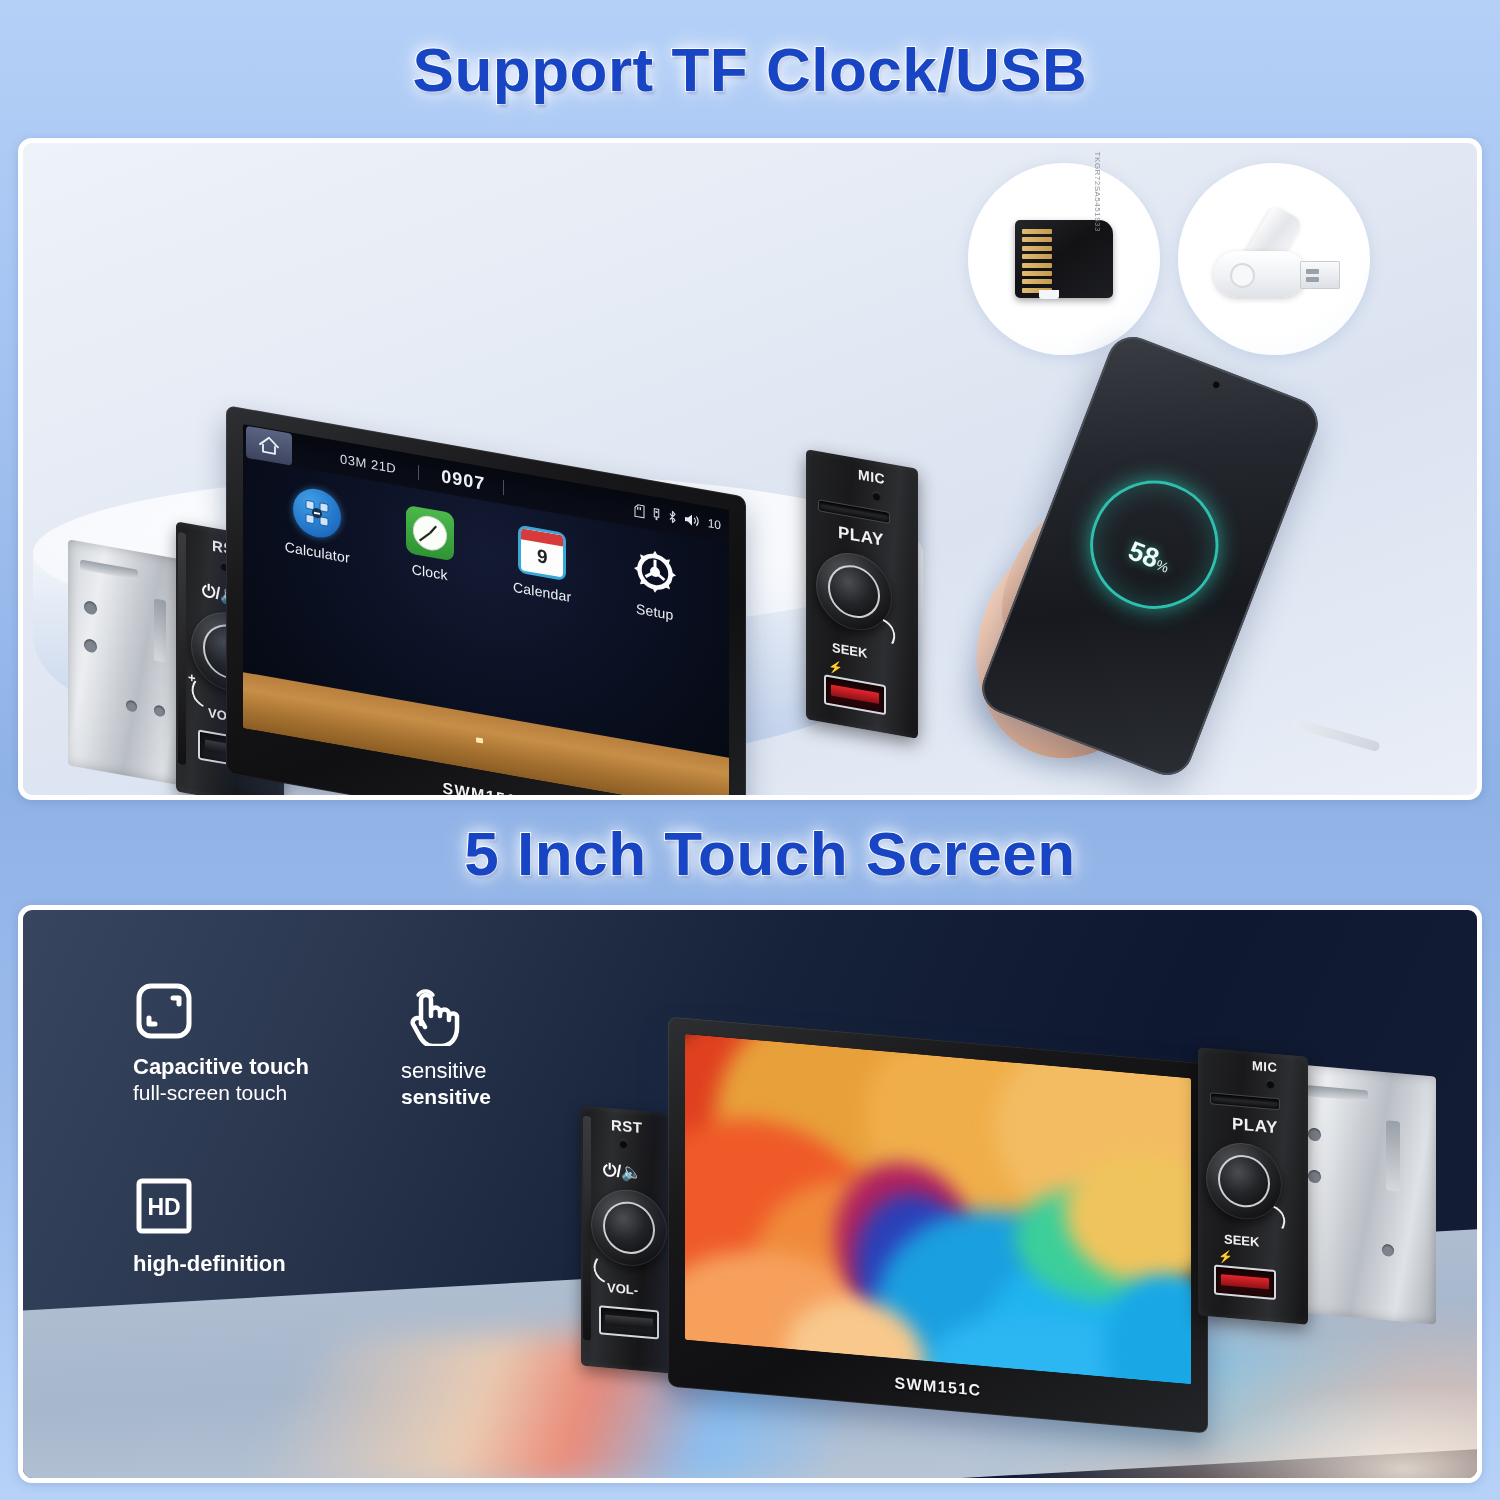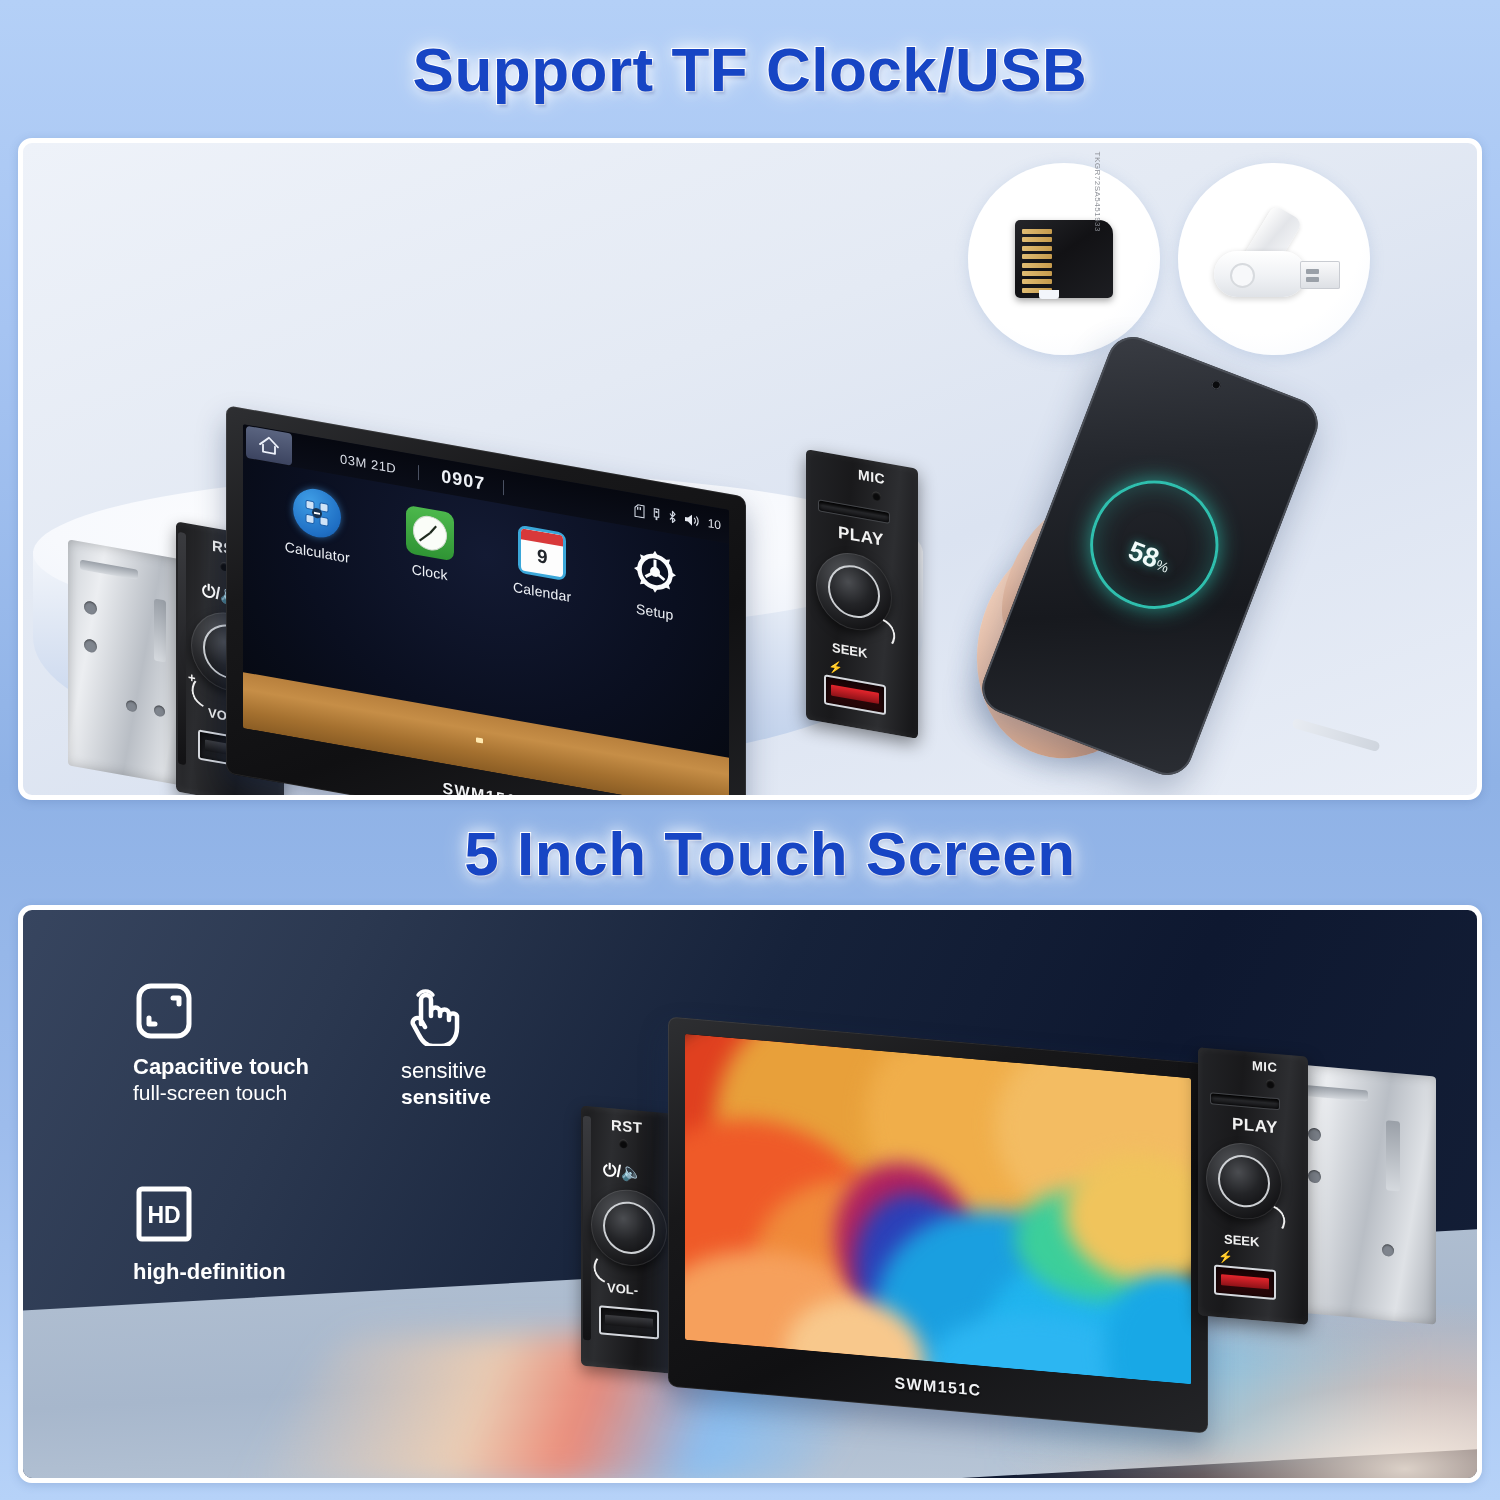--- a/index.html
+++ b/index.html
@@ -574,21 +574,21 @@
       <div class="feat-icon">
         <svg width="60" height="62" viewBox="0 0 60 62" aria-hidden="true">
           <path d="M20 40 V16 a5 5 0 0 1 10 0 v16 m0 -4 a4.5 4.5 0 0 1 9 0 v4 m0 -2 a4.5 4.5 0 0 1 9 0 v6 m0 -4 a4.5 4.5 0 0 1 8 0 v12 c0 10 -6 18 -16 18 h-8 c-7 0 -11 -5 -14 -11 l-6 -11 a4.5 4.5 0 0 1 8 -4 l4 7" fill="none" stroke="#ffffff" stroke-width="4.5" stroke-linecap="round" stroke-linejoin="round"></path>
           <path d="M17 11 a9 9 0 0 1 15 0" fill="none" stroke="#ffffff" stroke-width="3.4" stroke-linecap="round"></path>
         </svg>
       </div>
       <div class="feat-title" style="font-weight:400;">sensitive</div>
       <div class="feat-sub" style="font-weight:700;">sensitive</div>
     </div>
 
-    <div class="feat" style="left:0;top:205px;">
+    <div class="feat" style="left:0;top:197px;">
       <div class="feat-icon">
         <svg width="62" height="58" viewBox="0 0 62 58" aria-hidden="true">
           <rect x="6" y="4" width="50" height="50" rx="3" fill="none" stroke="#ffffff" stroke-width="5"></rect>
           <text x="31" y="38" text-anchor="middle" font-family="Liberation Sans, sans-serif" font-size="23" font-weight="700" fill="#ffffff">HD</text>
         </svg>
       </div>
       <div class="feat-title">high-definition</div>
     </div>
 
   </div>

